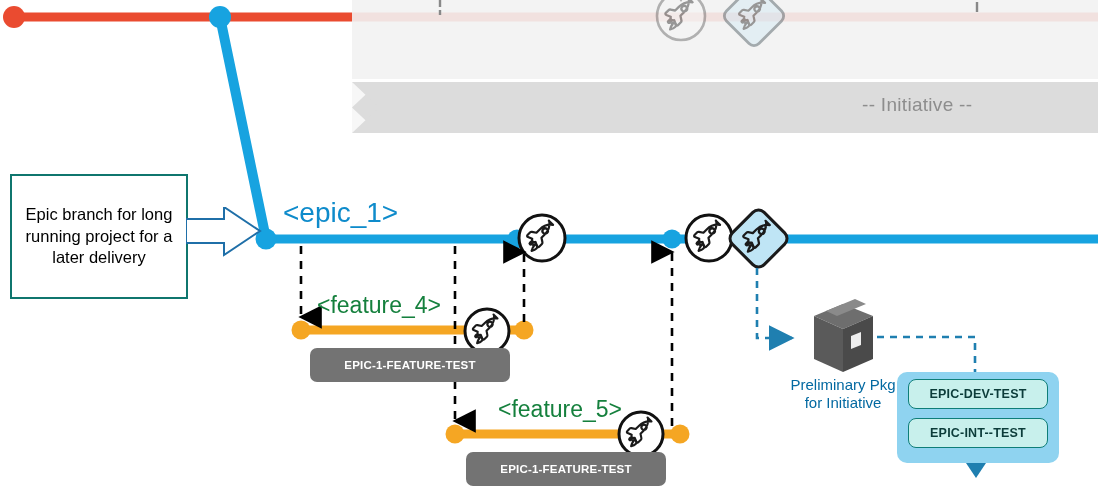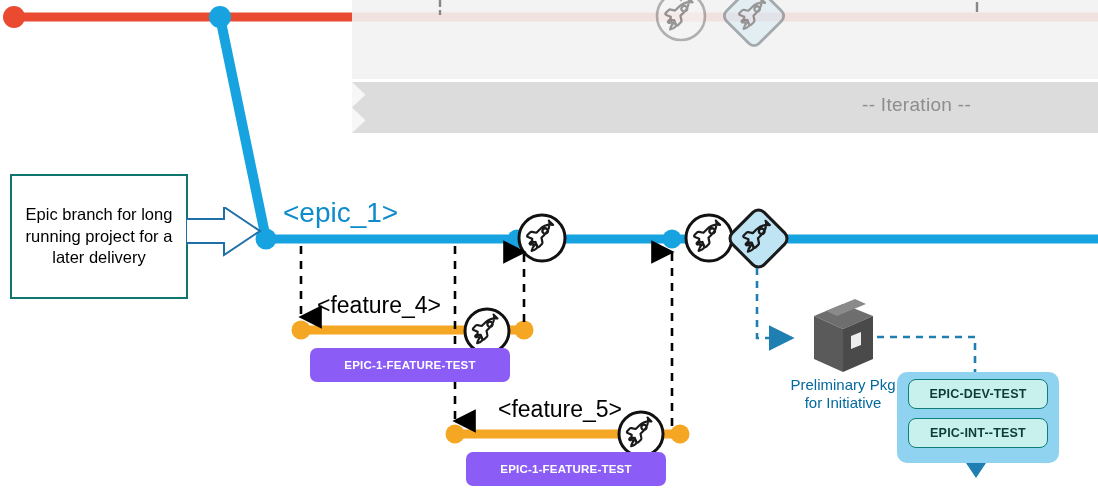--- a/index.html
+++ b/index.html
@@ -30,28 +30,28 @@
     padding:4px 8px;
   }
 
   .branch-name{
     font-size:28px;
     color:#0E8BCB;
     font-weight:400;
   }
   .feature-name{
     font-size:23px;
-    color:#000000;
+    color:#15803d;
     font-weight:400;
   }
 
   .pipe-box{
     position:absolute;
     box-sizing:border-box;
-    background:#8b5cf6;
+    background:#737373;
     border-radius:7px;
     color:#ffffff;
     font-size:11.5px;
     font-weight:bold;
     letter-spacing:.2px;
     display:flex;align-items:center;justify-content:center;
   }
 
   .iteration-lbl{
     position:absolute;
@@ -217,21 +217,21 @@
 
   </svg>
 
   <div class="callout-box">
     <span>Epic branch for long running project for a later delivery</span>
   </div>
   <svg width="80" height="70" style="position:absolute;left:186px;top:207px;">
     <path d="M0,12 L38,12 L38,0 L74,24 L38,48 L38,36 L0,36 Z" fill="#ffffff" stroke="#1F6FA8" stroke-width="2"></path>
   </svg>
 
-  <div class="iteration-lbl" style="left:862px;top:94px;">-- Iteration --</div>
+  <div class="iteration-lbl" style="left:862px;top:94px;">-- Initiative --</div>
 
   <div class="lbl branch-name" style="left:283px;top:197px;">&lt;epic_1&gt;</div>
 
   <div class="lbl feature-name" style="left:317px;top:292px;">&lt;feature_4&gt;</div>
   <div class="lbl feature-name" style="left:498px;top:396px;">&lt;feature_5&gt;</div>
 
   <div class="pipe-box" style="left:310px;top:348px;width:200px;height:34px;">
     <span>EPIC-1-FEATURE-TEST</span>
   </div>
   <div class="pipe-box" style="left:466px;top:452px;width:200px;height:34px;">

